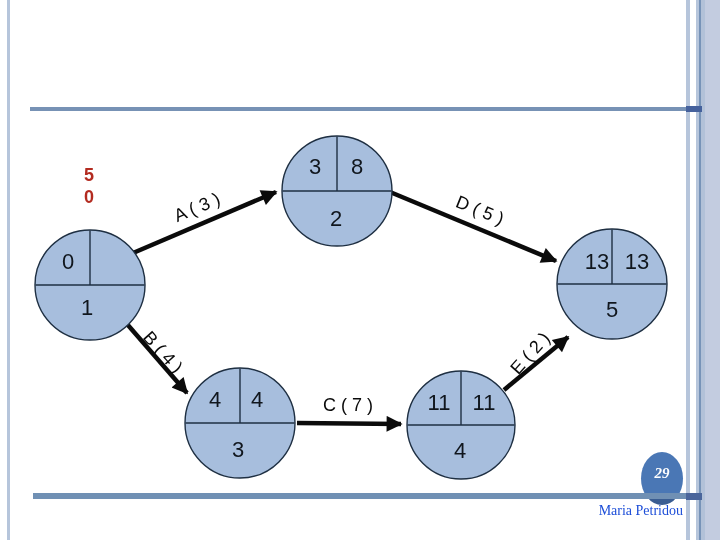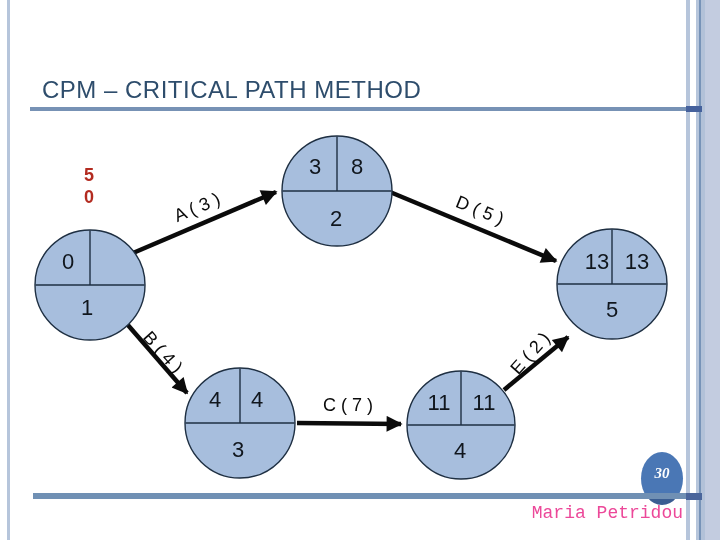--- a/index.html
+++ b/index.html
@@ -46,37 +46,36 @@
     position:absolute;left:641px;top:452px;width:42px;height:53px;border-radius:50%;
     background:linear-gradient(#4a77b5 0 86%,#3a5d92 86% 100%);z-index:2;
     color:#ffffff;font-family:"Liberation Serif",serif;font-style:italic;font-weight:bold;
     font-size:15px;text-align:center;line-height:42px;
   }
   #footer-left{
     position:absolute;left:47px;top:503px;font-family:"Liberation Serif",serif;
     font-size:14px;color:#203763;white-space:nowrap;
   }
   #footer-right{
-    position:absolute;right:37px;top:503px;font-family:Liberation Mono, monospace;
-    font-size:18px;color:#ec4899;white-space:nowrap;
+    position:absolute;right:37px;top:503px;font-family:Liberation Serif, serif;
+    font-size:14px;color:#1d4ed8;white-space:nowrap;
   }
 </style>
 </head>
 <body>
 
 <div id="slide">
 
   <div class="vstripe" id="stripe-left"></div>
   <div class="vstripe" id="stripe-r1"></div>
   <div class="vstripe" id="stripe-r2"></div>
   <div class="vstripe" id="stripe-r3"></div>
   <div class="vstripe" id="stripe-r4"></div>
   <div class="vstripe" id="stripe-r5"></div>
 
-  <div id="title">CPM – CRITICAL PATH METHOD</div>
   <div id="title-underline"></div>
   <div id="title-underline-cap"></div>
 
   <div id="annotation">
     <div>5</div>
     <div>0</div>
   </div>
 
   <svg id="diagram" viewBox="0 0 720 540">
     <defs>
@@ -145,18 +144,18 @@
     <g>
       <circle class="node-circle" cx="612" cy="284" r="55"></circle>
       <line class="node-line" x1="557.5" y1="284" x2="666.5" y2="284"></line>
       <line class="node-line" x1="612" y1="229.5" x2="612" y2="284"></line>
       <text class="node-num" x="597" y="261" dy="0.35em">13</text>
       <text class="node-num" x="637" y="261" dy="0.35em">13</text>
       <text class="node-num" x="612" y="309" dy="0.35em">5</text>
     </g>
   </svg>
 
-  <div id="page-badge">30</div>
+  <div id="page-badge">29</div>
   <div id="footer-bar"></div>
   <div id="footer-bar-cap"></div>
   <div id="footer-right">Maria Petridou</div>
 
 </div>
 
 </body></html>

